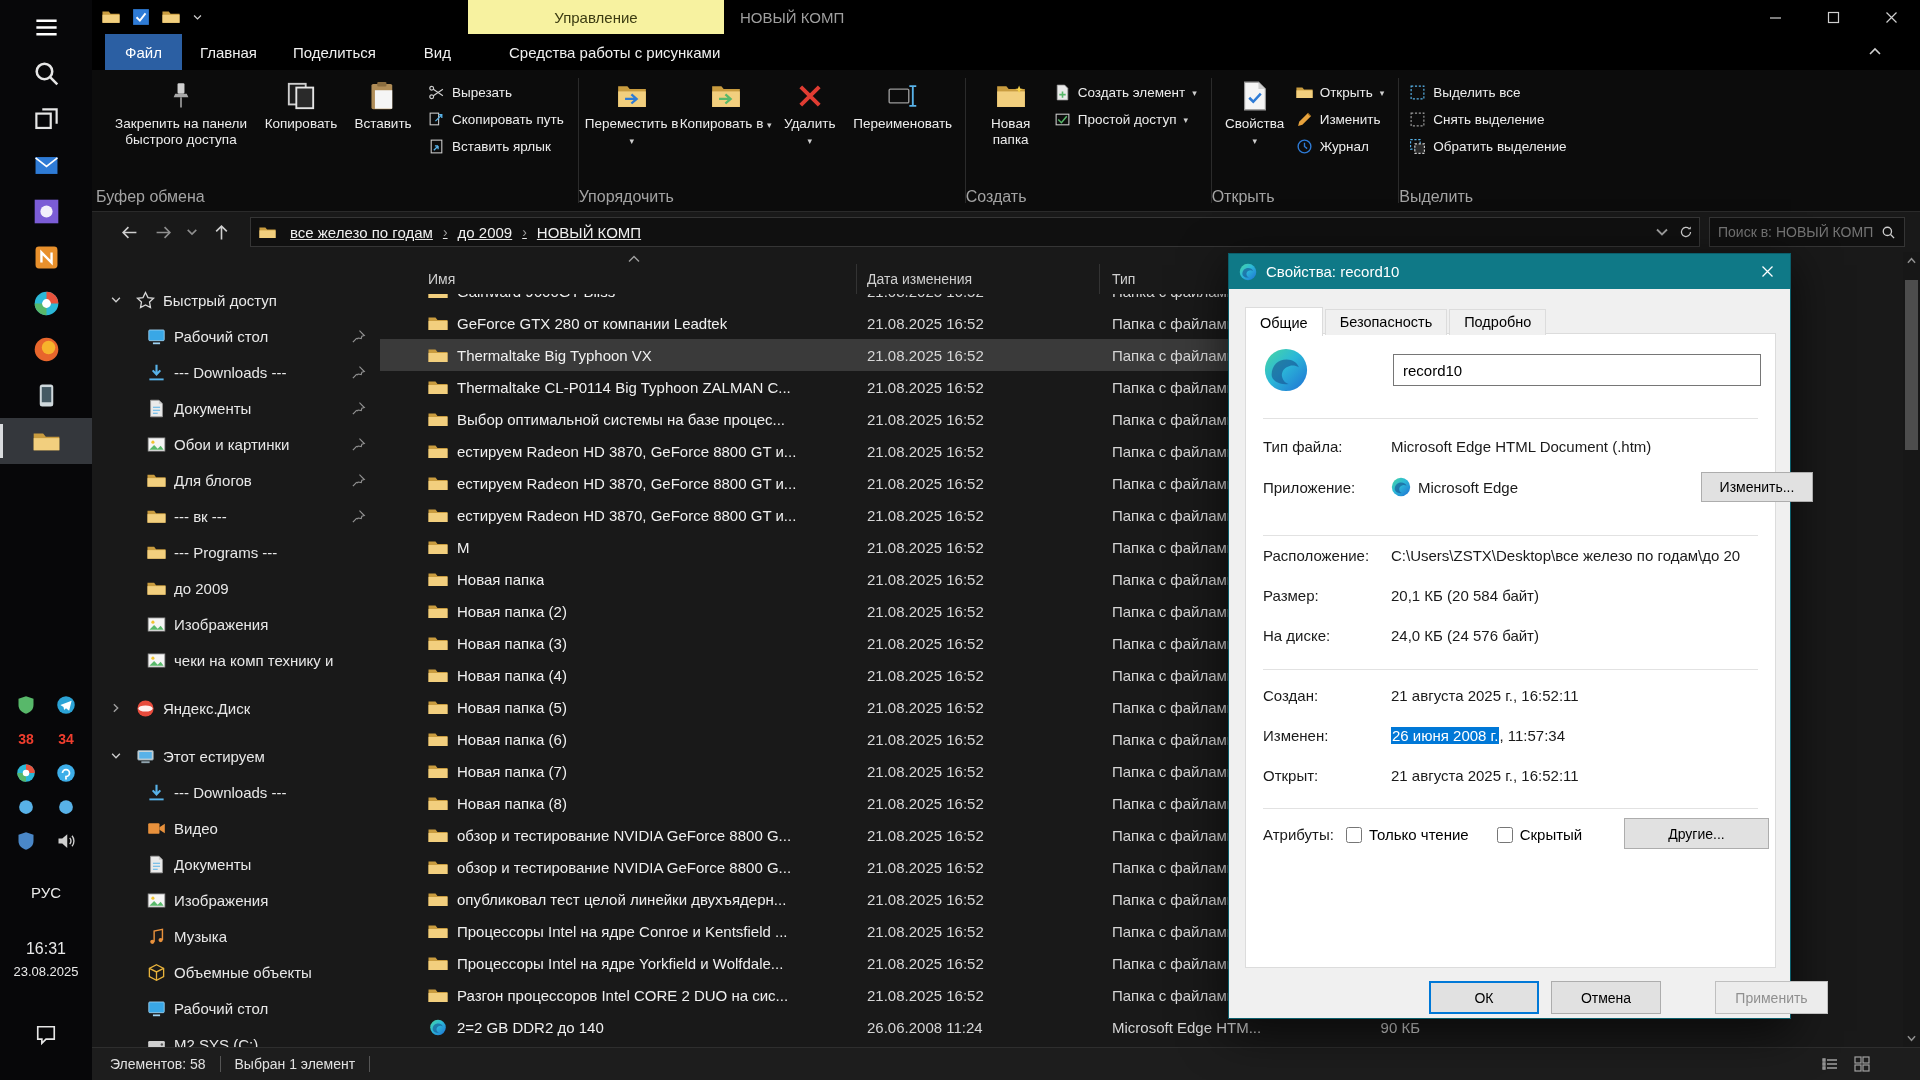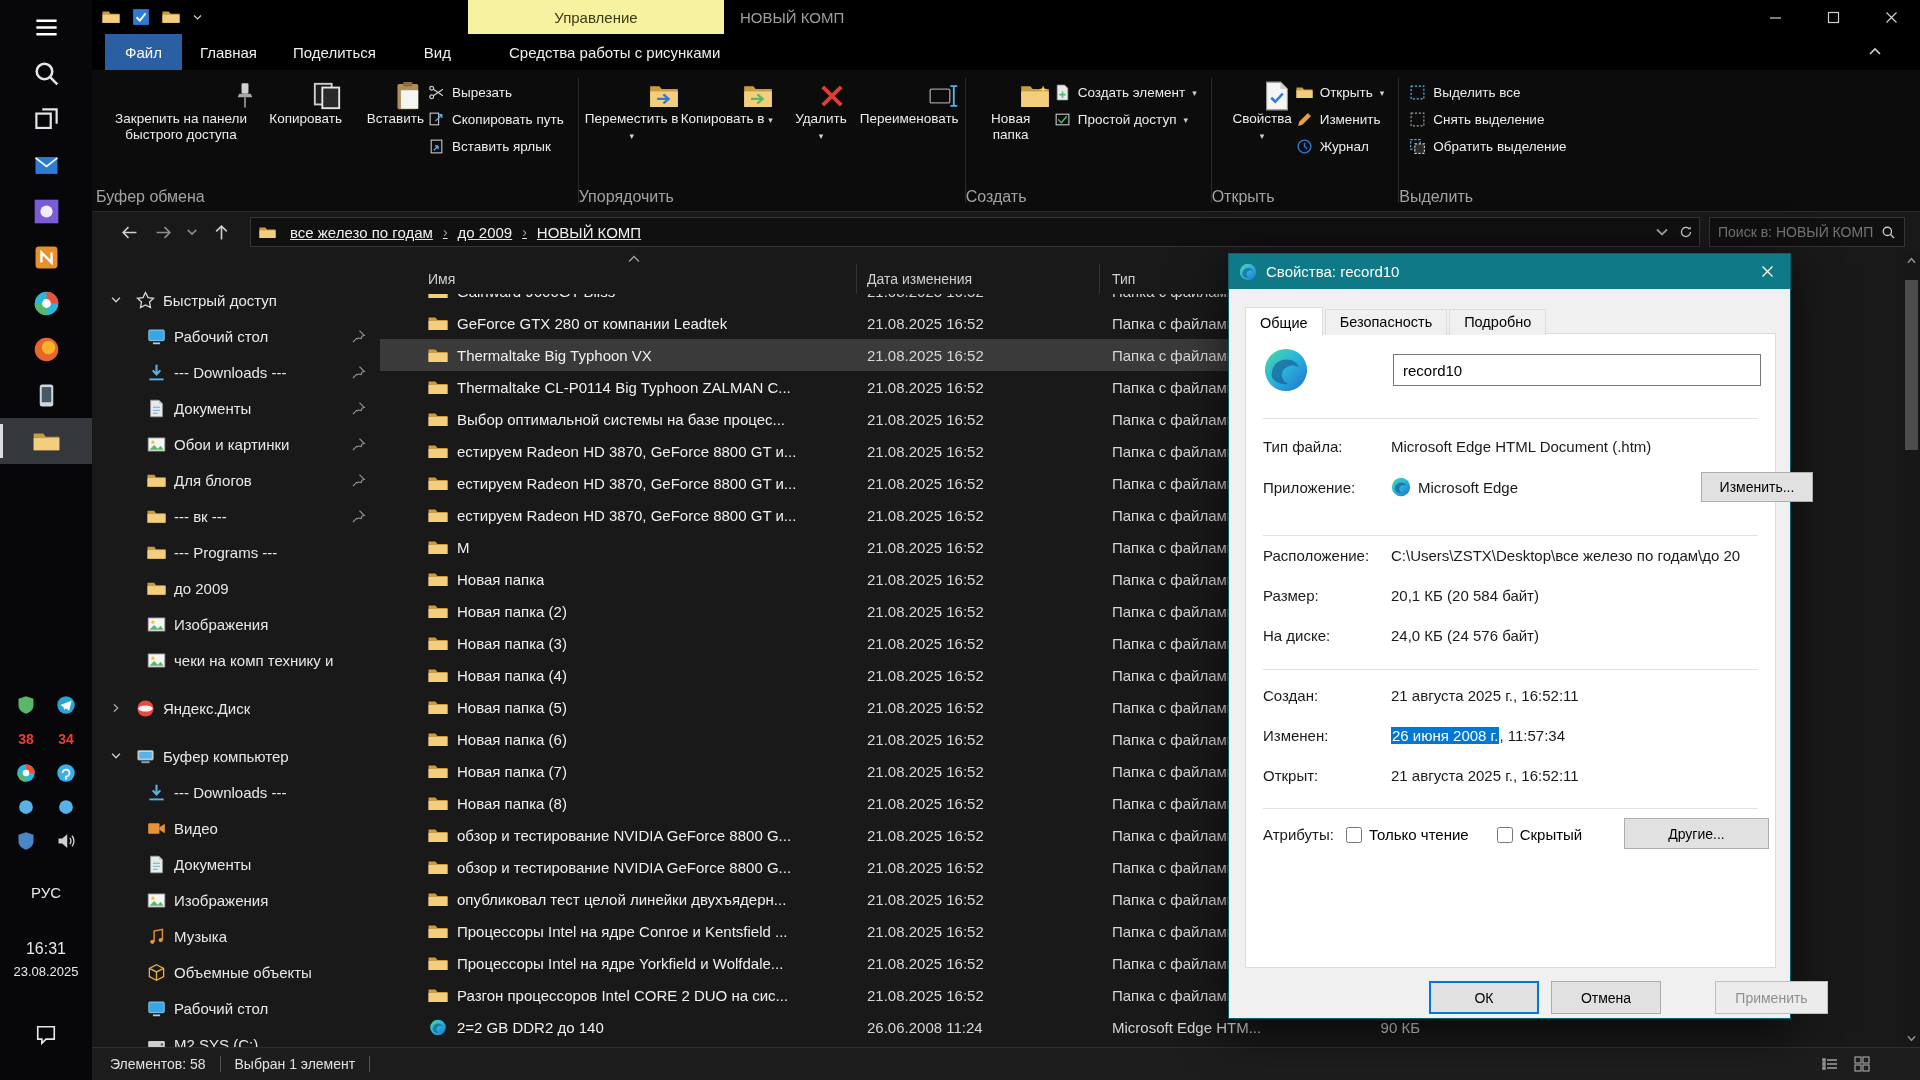--- a/index.html
+++ b/index.html
@@ -50,21 +50,21 @@
   #ribbon-collapse { position:absolute; right:38px; top:0; height:36px; display:flex; align-items:center; cursor:pointer; }
   #ribbon-collapse .ic { width:14px; height:14px; }
 
   
   #ribbon { position:absolute; left:0; top:70px; right:0; height:142px; background:#0c0c0c; border-bottom:1px solid #2a2a2a; display:flex; align-items:stretch; padding-left:4px; }
   .rgroup { display:flex; flex-direction:column; }
   .rg-items { display:flex; align-items:stretch; height:112px; padding:4px 6px 0 6px; }
   .rg-label { text-align:left; font-size:16px; color:#a3a3a3; padding:3px 0 5px; margin-top:auto; }
   .rsep { width:1px; background:#2b2b2b; margin:8px 0; }
   .rbtn { background:transparent; border:none; color:#ededed; font-family:inherit; cursor:pointer; }
-  .rbtn.big { width:82px; display:flex; flex-direction:column; align-items:flex-end; padding-top:7px; font-size:13.5px; line-height:1.15; text-align:center; }
+  .rbtn.big { width:82px; display:flex; flex-direction:column; align-items:center; padding-top:7px; gap:5px; font-size:13.5px; line-height:1.15; text-align:center; }
   .rbtn.big .ric { width:30px; height:30px; }
   .rbtn.big.wide { width:158px; }
   .rg-small { display:flex; flex-direction:column; justify-content:flex-start; padding-top:8px; gap:6px; }
   .rbtn.sm { display:flex; align-items:center; gap:7px; font-size:13.5px; padding:2px 8px 2px 4px; text-align:left; white-space:nowrap; }
   .rbtn.sm .ric { width:17px; height:17px; }
   .dd { font-size:9px; color:#cfcfcf; }
 
   
   #addressbar { position:absolute; left:0; top:212px; right:0; height:40px; background:#191919; display:flex; align-items:center; padding:0 15px 0 20px; }
   .nav-btn { width:34px; height:30px; display:flex; align-items:center; justify-content:center; cursor:pointer; }
@@ -866,21 +866,21 @@
             <path d="M2.5 4.5L7 9l4.5-4.5" fill="none" stroke="#cfcfcf" stroke-width="1.6"></path>
           </svg>
         </span>
         <span class="ic sb-ic">
           <svg viewBox="0 0 16 16">
             <rect x="1.5" y="3" width="13" height="8" rx="0.8" fill="#cfd8dc" stroke="#90a4ae" stroke-width="0.7"></rect>
             <rect x="2.7" y="4.2" width="10.6" height="5.6" fill="#58b2e8"></rect>
             <rect x="4.5" y="12" width="7" height="1.6" fill="#90a4ae"></rect>
           </svg>
         </span>
-        <span class="sb-label">Буфер компьютер</span>
+        <span class="sb-label">Этот естируем</span>
       </div>
       <div class="sb-row indent1">
         <span class="ic sb-ic">
           <svg viewBox="0 0 16 16">
             <path d="M8 1.5v8M4.8 6.2L8 9.6l3.2-3.4" stroke="#58b2e8" stroke-width="1.8" fill="none"></path>
             <path d="M2 13h12v1.6H2z" fill="#58b2e8"></path>
           </svg>
         </span>
         <span class="sb-label">--- Downloads ---</span>
       </div>

